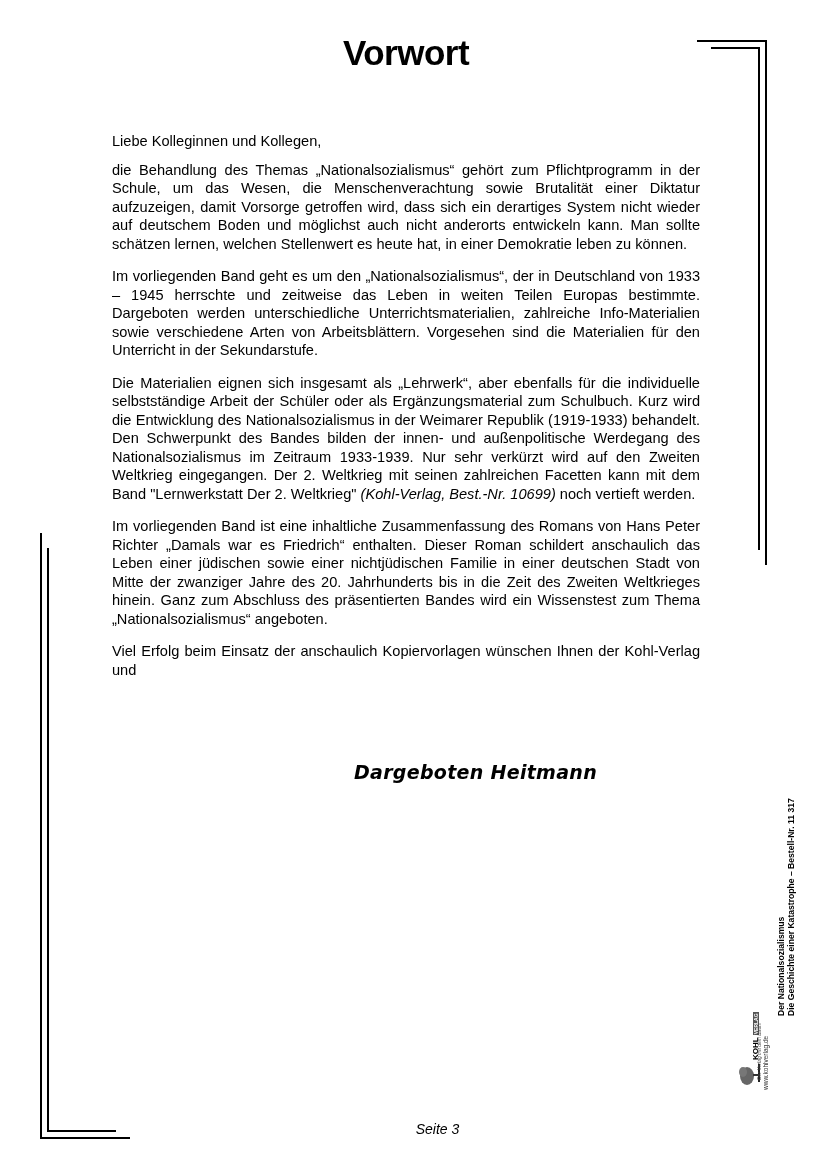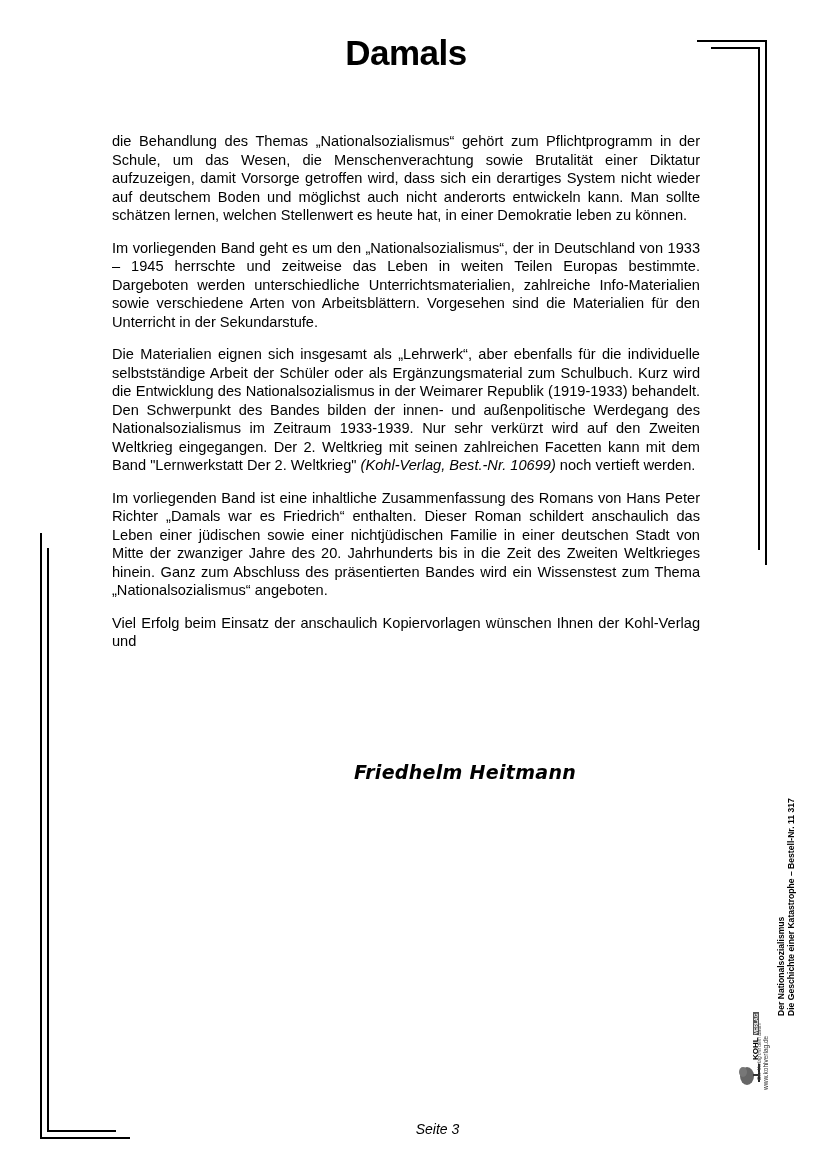--- a/index.html
+++ b/index.html
@@ -33,31 +33,32 @@
 <div class="line" style="left:697px; top:40px; width:70px; height:2px;"></div>
 <div class="line" style="left:711px; top:47px; width:49px; height:2px;"></div>
 <div class="line" style="left:765px; top:40px; width:2px; height:525px;"></div>
 <div class="line" style="left:758px; top:47px; width:2px; height:503px;"></div>
 
 <div class="line" style="left:40px; top:533px; width:2px; height:606px;"></div>
 <div class="line" style="left:47px; top:548px; width:2px; height:584px;"></div>
 <div class="line" style="left:40px; top:1137px; width:90px; height:2px;"></div>
 <div class="line" style="left:47px; top:1130px; width:69px; height:2px;"></div>
 
-<h1 class="title">Damals</h1>
+<h1 class="title">Vorwort</h1>
 
 <div class="body">
+  <p class="salutation">Liebe Kolleginnen und Kollegen,</p>
   <p>die Behandlung des Themas „Nationalsozialismus“ gehört zum Pflichtprogramm in der Schule, um das Wesen, die Menschenverachtung sowie Brutalität einer Diktatur aufzuzeigen, damit Vorsorge getroffen wird, dass sich ein derartiges System nicht wieder auf deutschem Boden und möglichst auch nicht anderorts entwickeln kann. Man sollte schätzen lernen, welchen Stellenwert es heute hat, in einer Demokratie leben zu können.</p>
   <p>Im vorliegenden Band geht es um den „Nationalsozialismus“, der in Deutschland von 1933 – 1945 herrschte und zeitweise das Leben in weiten Teilen Europas bestimmte. Dargeboten werden unterschiedliche Unterrichtsmaterialien, zahlreiche Info-Materialien sowie verschiedene Arten von Arbeitsblättern. Vorgesehen sind die Materialien für den Unterricht in der Sekundarstufe.</p>
   <p><span>Die Materialien eignen sich insgesamt als „Lehrwerk“, aber ebenfalls für die individuelle selbstständige Arbeit der Schüler oder als Ergänzungsmaterial zum Schulbuch. Kurz wird die Entwicklung des Nationalsozialismus in der Weimarer Republik (1919-1933) behandelt. Den Schwerpunkt des Bandes bilden der innen- und außenpolitische Werdegang des Nationalsozialismus im Zeitraum 1933-1939. Nur sehr verkürzt wird auf den Zweiten Weltkrieg eingegangen. Der 2. Weltkrieg mit seinen zahlreichen Facetten kann mit dem Band "Lernwerkstatt Der 2. Weltkrieg" </span><i>(Kohl-Verlag, Best.-Nr. 10699)</i><span> noch vertieft werden.</span></p>
   <p>Im vorliegenden Band ist eine inhaltliche Zusammenfassung des Romans von Hans Peter Richter „Damals war es Friedrich“ enthalten. Dieser Roman schildert anschaulich das Leben einer jüdischen sowie einer nichtjüdischen Familie in einer deutschen Stadt von Mitte der zwanziger Jahre des 20. Jahrhunderts bis in die Zeit des Zweiten Weltkrieges hinein. Ganz zum Abschluss des präsentierten Bandes wird ein Wissenstest zum Thema „Nationalsozialismus“ angeboten.</p>
   <p>Viel Erfolg beim Einsatz der anschaulich Kopiervorlagen wünschen Ihnen der Kohl-Verlag und</p>
 </div>
 
-<div class="sig">Friedhelm Heitmann</div>
+<div class="sig">Dargeboten Heitmann</div>
 
 <div class="side">
   <div>Der Nationalsozialismus</div>
   <div>Die Geschichte einer Katastrophe  –  Bestell-Nr. 11 317</div>
 </div>
 
 <svg class="logo" viewBox="0 0 32 75">
   <ellipse cx="9" cy="60" rx="7" ry="9" fill="#666"></ellipse>
   <ellipse cx="5" cy="56" rx="4" ry="5" fill="#777"></ellipse>
   <rect x="15" y="58" width="6" height="2" fill="#333"></rect>

